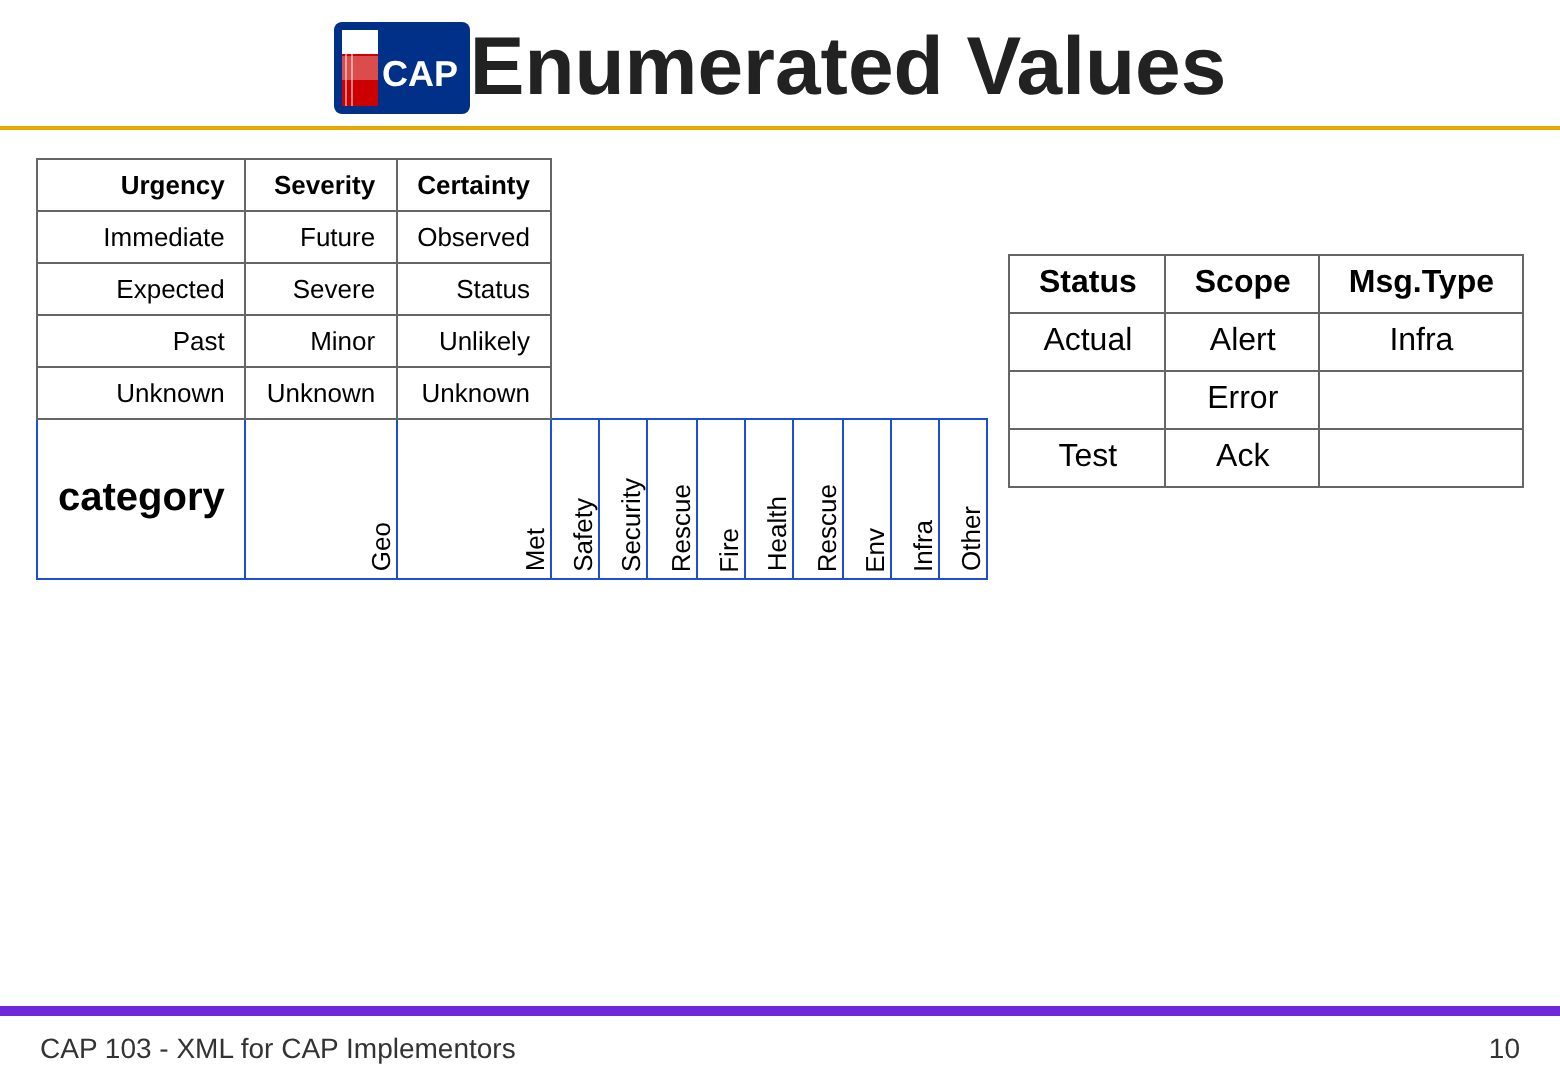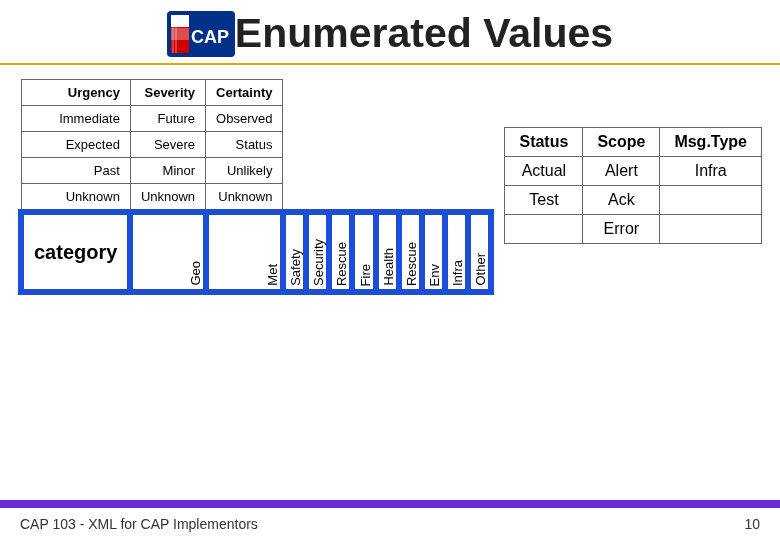--- a/index.html
+++ b/index.html
@@ -46,21 +46,21 @@
       text-align: right;
       white-space: nowrap;
     }
 
     .left-table th {
       background: #fff;
       font-weight: bold;
     }
 
     .left-table .category-row td {
-      border: 6px solid #1d4ed8;
+      border: 1px solid #1d4ed8;
       padding: 0;
     }
 
     .category-cell {
       font-size: 18px;
       font-weight: bold;
       padding: 6px 10px;
       text-align: left;
       vertical-align: middle;
     }
@@ -98,21 +98,21 @@
     .right-table th {
       font-weight: bold;
     }
 
     
     .footer {
       position: absolute;
       bottom: 0;
       left: 0;
       right: 0;
-      border-top: 8px solid #6d28d9;
+      border-top: 5px solid #6d28d9;
       padding: 8px 20px;
       display: flex;
       justify-content: space-between;
       align-items: center;
       font-size: 14px;
       color: #333;
     }
 
     
     .logo-box {
@@ -224,27 +224,27 @@
         <th>Msg.Type</th>
       </tr>
     </thead>
     <tbody>
       <tr>
         <td>Actual</td>
         <td>Alert</td>
         <td>Infra</td>
       </tr>
       <tr>
+        <td></td>
+        <td>Error</td>
+        <td></td>
+      </tr>
+      <tr>
         <td>Test</td>
         <td>Ack</td>
-        <td></td>
-      </tr>
-      <tr>
-        <td></td>
-        <td>Error</td>
         <td></td>
       </tr>
     </tbody>
   </table>
 
 </div>
 
 <div class="footer">
   <span>CAP 103 - XML for CAP Implementors</span>
   <span>10</span>

